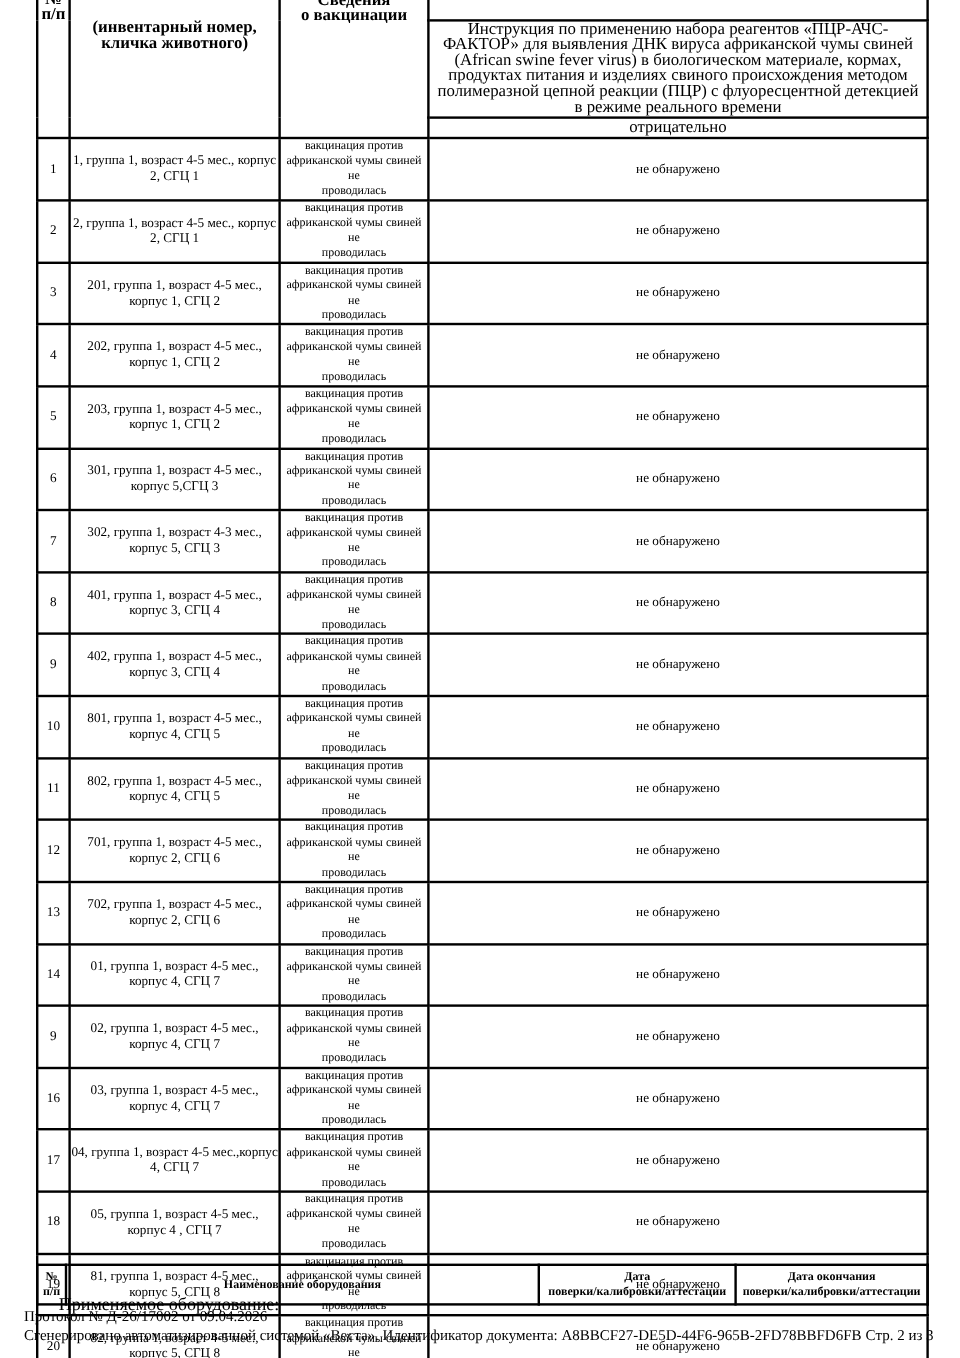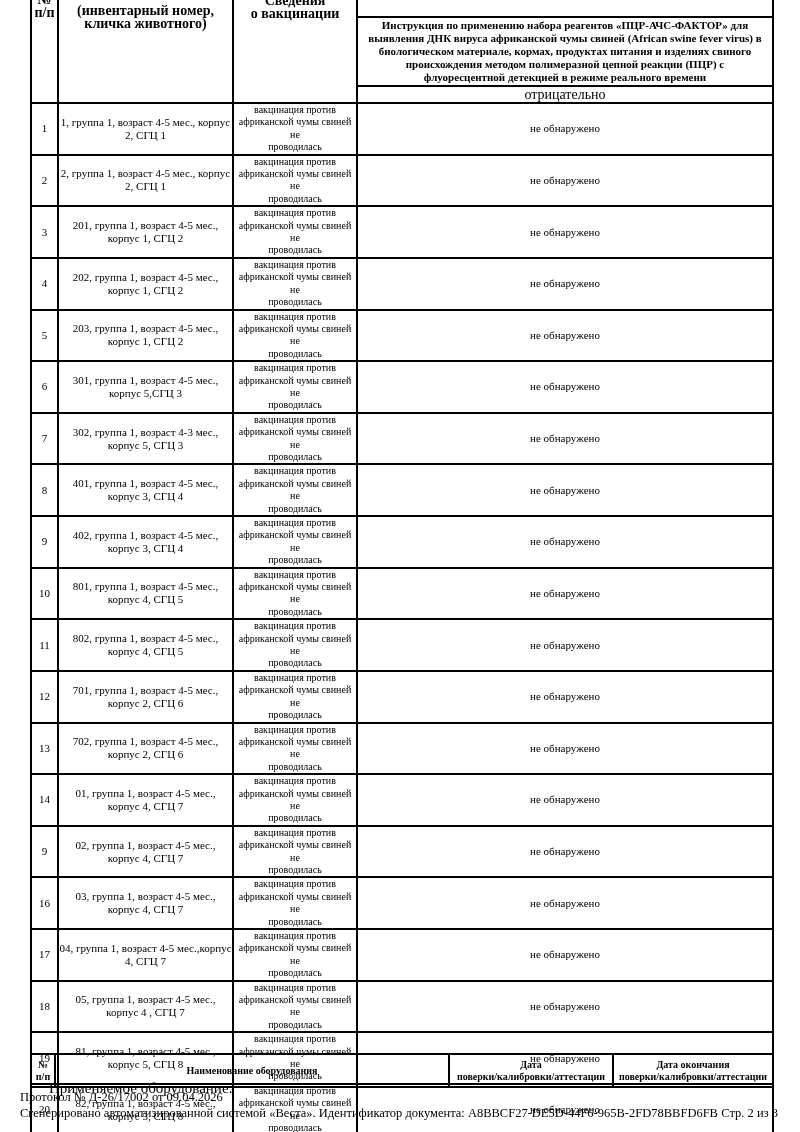--- a/index.html
+++ b/index.html
@@ -12,24 +12,24 @@
   .main-table{
     position:absolute;left:30px;top:0;width:742px;
     border-collapse:collapse;table-layout:fixed;
   }
   .main-table td{border:2px solid #000;padding:0;vertical-align:middle;text-align:center;}
   .main-table .no-top{border-top:none;}
   .main-table .hdr{vertical-align:top;font-weight:bold;font-size:14px;line-height:13px;}
   .clip{overflow:hidden;height:96px;}
   .cut7{margin-top:-7px;}
   .cut6{margin-top:-6px;}
-  .pad-top{padding-top:4px;}
+  .pad-top{padding-top:17px;}
   .strip-row{height:16px;}
   .instr-cell{
-    height:65px;font-weight:bold;font-size:11px;line-height:12.9px;
+    height:65px;font-weight:normal;font-size:14px;line-height:12.9px;
     padding:1px 6px !important;text-align:center;vertical-align:middle;
   }
   .qual-row{height:17px;}
   .qual-cell{font-weight:normal;font-size:14px;line-height:13px;}
   .main-table tbody tr{height:40.3px;}
   .main-table tbody td{font-size:11px;line-height:13px;}
   .main-table tbody td:nth-child(1){font-size:11px;}
   .main-table tbody td:nth-child(2){padding:0 0;}
   .main-table tbody td:nth-child(3){font-size:10px;line-height:12.4px;white-space:pre-line;padding:0 1px;border-radius:14px;}
   .main-table tbody td:nth-child(4){font-size:11px;border-radius:19px;}

